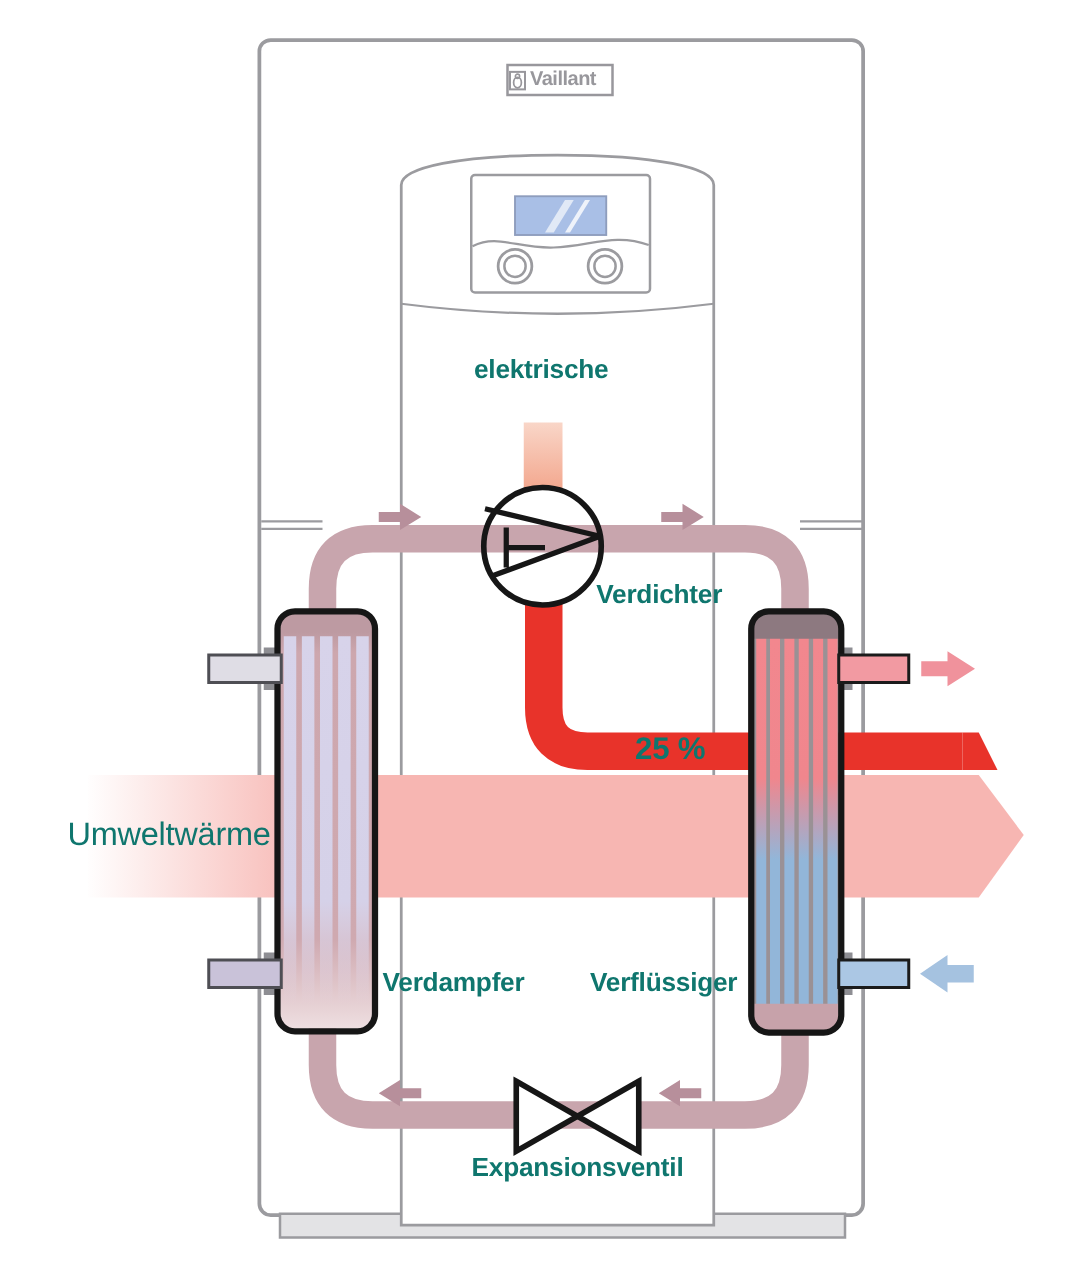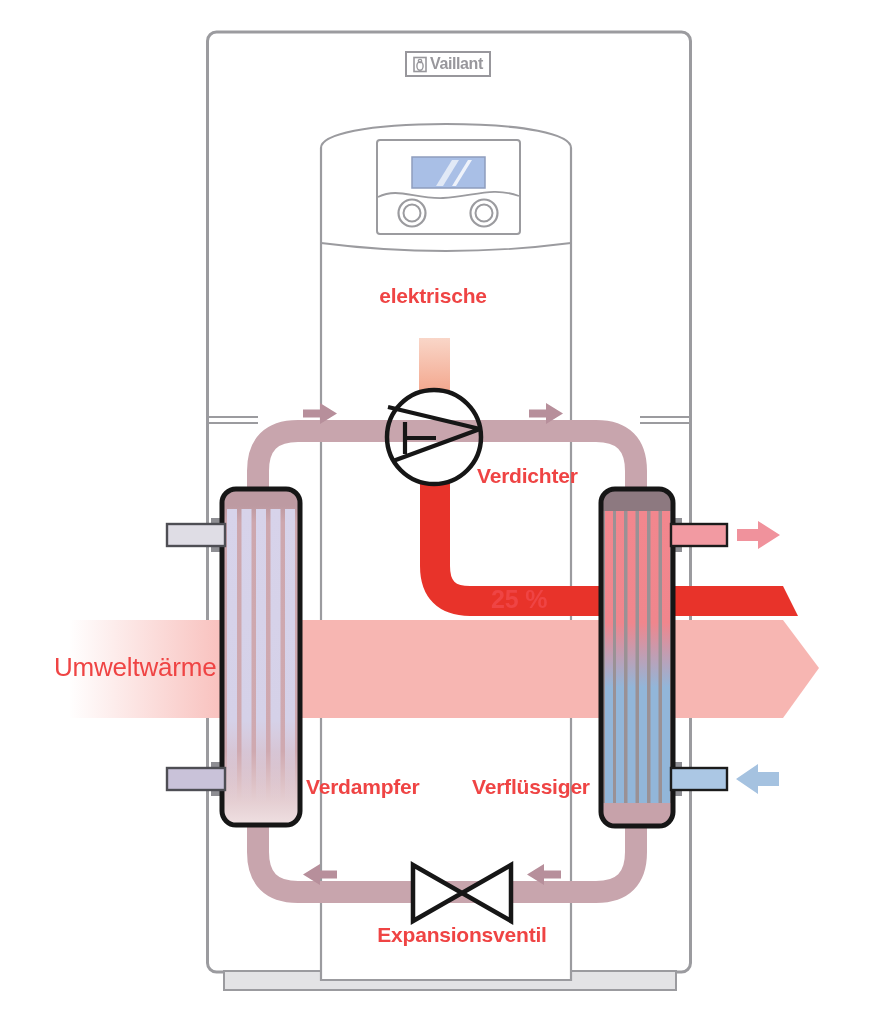--- a/index.html
+++ b/index.html
@@ -1,29 +1,29 @@
 <!DOCTYPE html>
 <html><head>
 <meta charset="utf-8">
 <style>
   html,body{margin:0;padding:0;background:#fff;}
   .stage{
     position:relative;width:872px;height:1023px;background:#ffffff;
     font-family:"Liberation Sans", sans-serif;overflow:hidden;
   }
   .stage svg.diagram{position:absolute;left:0;top:0;}
-  .lbl{position:absolute;color:#ef4444;white-space:nowrap;letter-spacing:-0.2px;}
+  .lbl{position:absolute;color:#0f766e;white-space:nowrap;letter-spacing:-0.2px;}
   .lbl-med{font-size:21px;font-weight:600;}
   .lbl-big{font-size:25px;font-weight:400;}
   .lbl-pct-small{font-size:25px;font-weight:700;}
   .lbl-pct-big{font-size:43px;font-weight:700;letter-spacing:0;}
   .center{text-align:center;}
   .logo-box{
     position:absolute;left:405px;top:51px;width:82px;height:22px;
-    border:2px solid #98979c;display:flex;align-items:center;justify-content:center;gap:3px;
+    border:2px solid #98979c;display:flex;align-items:center;gap:3px;
     color:#98979c;font-size:16px;font-weight:700;letter-spacing:-0.4px;
   }
 </style>
 </head>
 <body>
 
 <div class="stage">
 
   <svg class="diagram" width="872" height="1023" viewBox="0 0 872 1023">
     <defs>
@@ -176,19 +176,19 @@
   </div>
 
   <div class="lbl lbl-med" style="left:477px;top:464px;">Verdichter</div>
 
   <div class="lbl lbl-med" style="left:306px;top:775px;">Verdampfer</div>
 
   <div class="lbl lbl-med" style="left:472px;top:775px;">Verflüssiger</div>
 
   <div class="lbl lbl-med center" style="left:312px;top:923px;width:300px;">Expansionsventil</div>
 
-  <div class="lbl lbl-pct-small" style="left:491px;top:585px;">25 %</div>
+  <div class="lbl lbl-pct-small" style="left:508px;top:585px;">25 %</div>
 
 
   <div class="lbl lbl-big" style="left:54px;top:652px;font-size:26px;">Umweltwärme</div>
 
 
 </div>
 
 </body></html>

